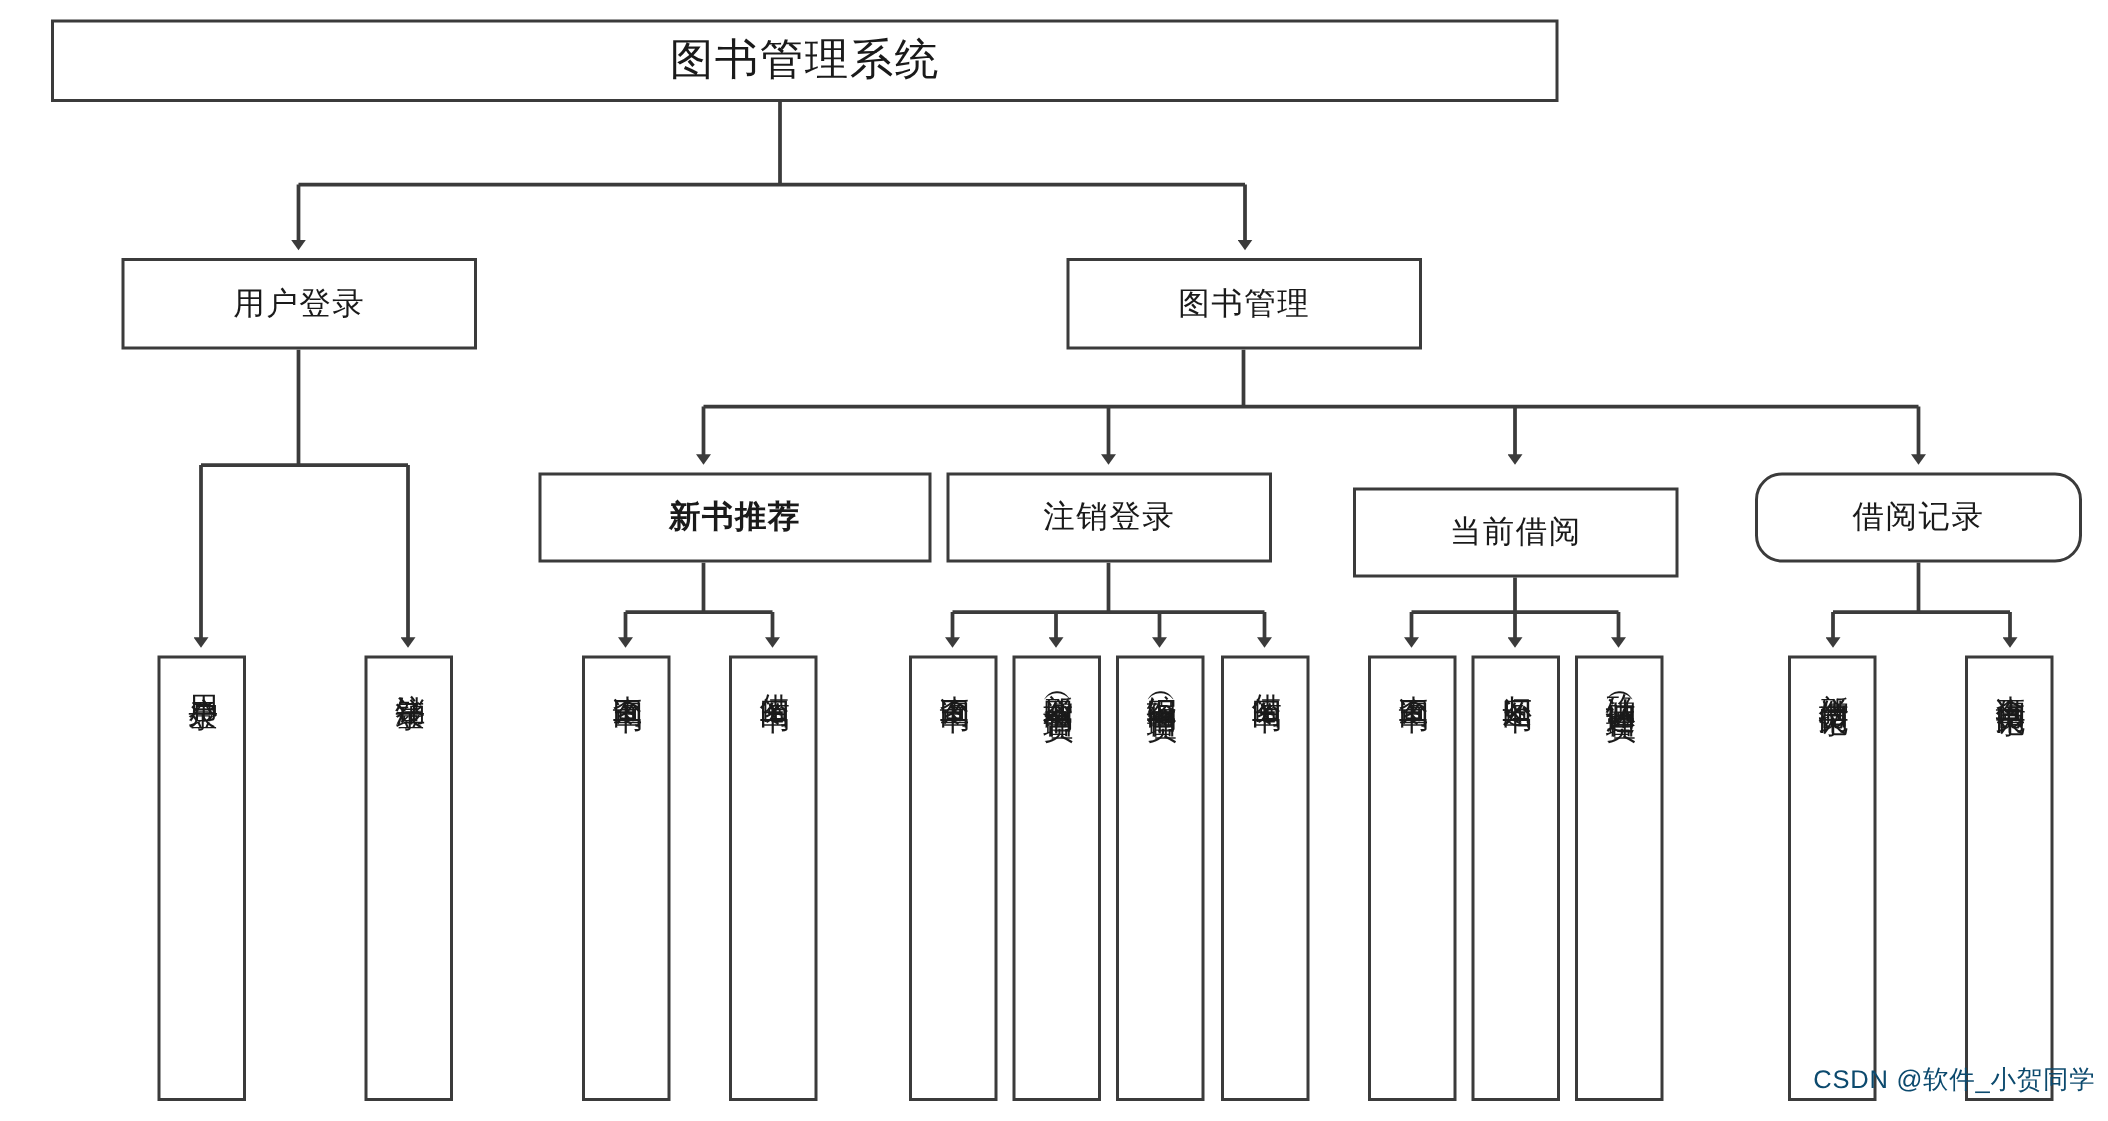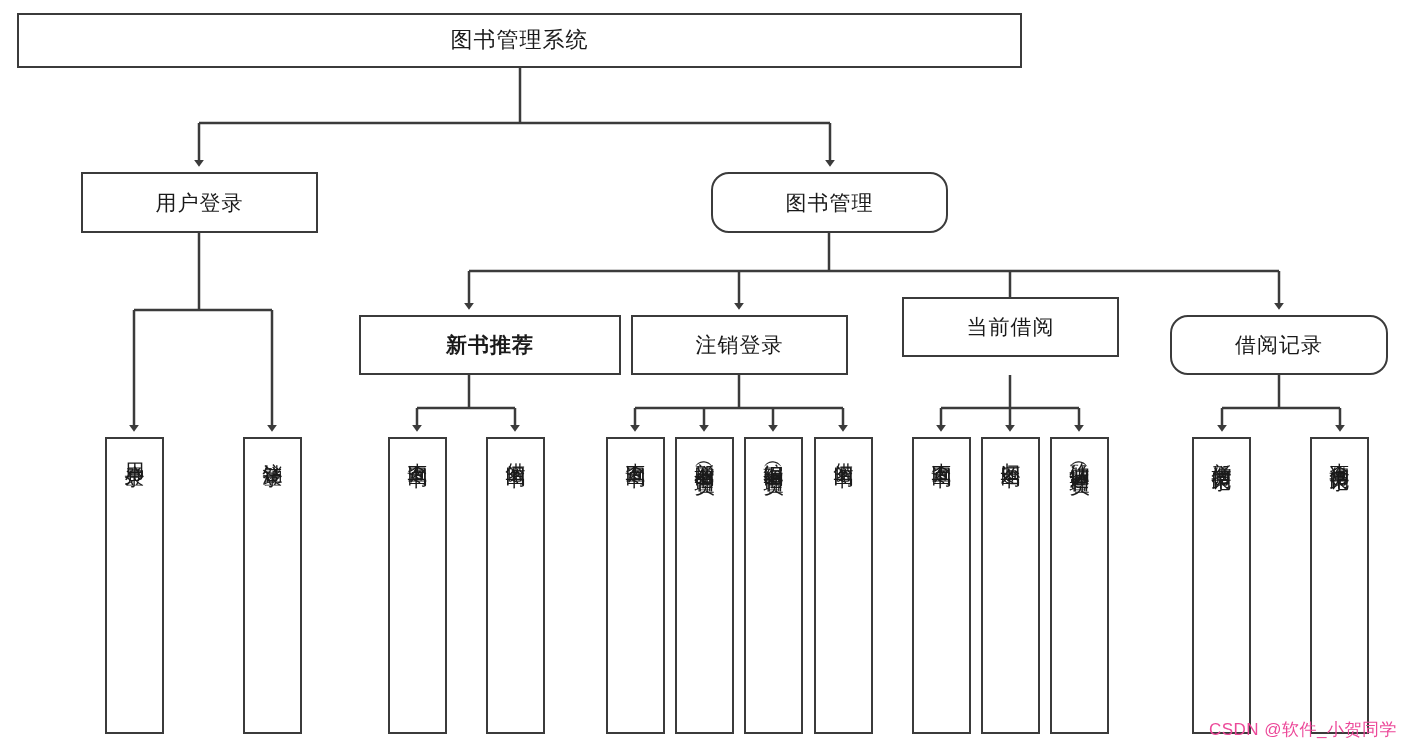--- a/index.html
+++ b/index.html
@@ -35,42 +35,43 @@
     justify-content: center;
     color: #1a1a1a;
     text-align: center;
   }
   .node.h {
     font-size: 21px;
     letter-spacing: 1px;
     line-height: 1.2;
   }
   .node.root {
-    font-size: 22px;
+    font-size: 29px;
+    margin-left: 17px;
   }
   .node.v {
     font-size: 20px;
     letter-spacing: 2px;
     align-items: flex-start;
     justify-content: center;
     padding-top: 8px;
   }
   .node.v .vtext {
     writing-mode: vertical-rl;
     text-orientation: upright;
     display: block;
     line-height: 1.05;
     white-space: nowrap;
   }
   .watermark {
     position: absolute;
     right: 8px;
-    bottom: 6px;
+    bottom: 16px;
     font-size: 17px;
-    color: #ec4899;
+    color: #0c4a6e;
     letter-spacing: 0.5px;
     white-space: nowrap;
   }
 </style>
 </head>
 <body>
 
 <div id="canvas">
 
   <svg class="wires" viewBox="0 0 1405 747" xmlns="http://www.w3.org/2000/svg">
@@ -123,31 +124,31 @@
     </g>
   </svg>
 
   <div class="node h root" style="left:17px; top:13px; width:1005px; height:55px;">
     <span>图书管理系统</span>
   </div>
 
   <div class="node h" style="left:81px; top:172px; width:237px; height:61px;">
     <span>用户登录</span>
   </div>
-  <div class="node h" style="left:711px; top:172px; width:237px; height:61px;border-radius:18px;">
+  <div class="node h" style="left:711px; top:172px; width:237px; height:61px;">
     <span>图书管理</span>
   </div>
 
   <div class="node h" style="left:359px; top:315px; width:262px; height:60px;font-weight:bold;">
     <span>新书推荐</span>
   </div>
   <div class="node h" style="left:631px; top:315px; width:217px; height:60px;">
     <span>注销登录</span>
   </div>
-  <div class="node h" style="left:902px; top:297px; width:217px; height:60px;">
+  <div class="node h" style="left:902px; top:325px; width:217px; height:60px;">
     <span>当前借阅</span>
   </div>
   <div class="node h" style="left:1170px; top:315px; width:218px; height:60px;border-radius:18px;">
     <span>借阅记录</span>
   </div>
 
   <div class="node v" style="left:105px; top:437px; width:59px; height:297px;">
     <span class="vtext">用户登录</span>
   </div>
   <div class="node v" style="left:243px; top:437px; width:59px; height:297px;">

